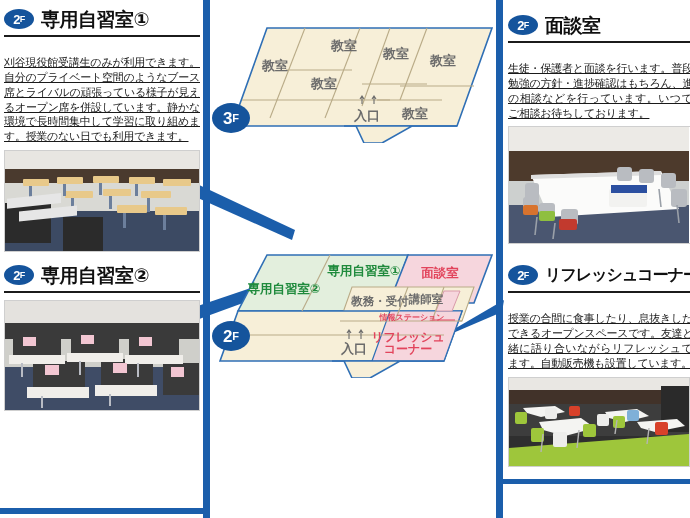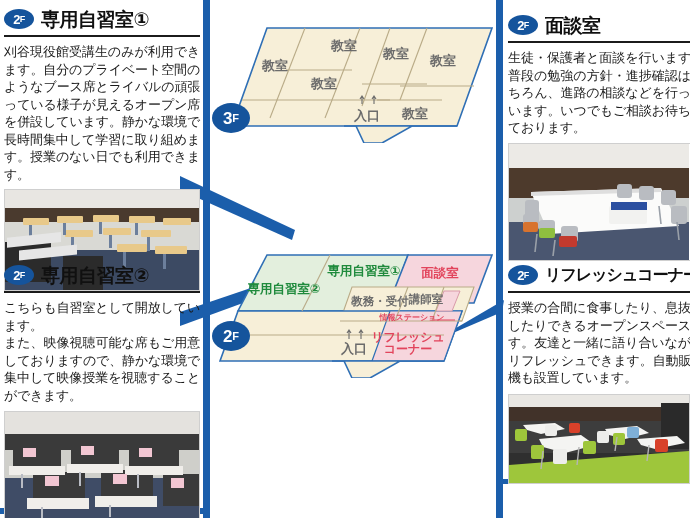--- a/index.html
+++ b/index.html
@@ -26,22 +26,22 @@
   .badge{ width:30px; height:20px; border-radius:50%; background:#15549c;
     color:#fff; display:flex; align-items:center; justify-content:center;
     letter-spacing:-0.5px; flex:0 0 auto; }
   .badge .n{ font-size:13px; font-weight:bold; line-height:1; }
   .badge .f{ font-size:9px; font-weight:bold; line-height:1; }
   .htitle{ font-size:19px; font-weight:bold; color:#101010; line-height:1;
     letter-spacing:-0.5px; white-space:nowrap; }
   .htitle.sm{ font-size:16px; letter-spacing:-1px; }
   .hline{ width:100%; height:2px; background:#1b1b1b; margin-top:3px; }
 
-  .body{ font-size:13px; line-height:1.35; color:#1a1a1a; margin-top:6px;
-    letter-spacing:-0.3px; text-align:justify; }
+  .body{ font-size:11px; line-height:1.35; color:#1a1a1a; margin-top:18px;
+    letter-spacing:-0.3px; text-align:justify;text-decoration:underline; }
 
   .photo{ width:100%; border:1px solid #cfcfcf; position:relative; overflow:hidden; }
 
   
   .plan{ position:absolute; }
   .fbadge{ position:absolute; width:38px; height:30px; border-radius:50%;
     background:#15549c; color:#fff; display:flex; align-items:center;
     justify-content:center; z-index:6; }
   .fbadge .n{ font-size:17px; font-weight:bold; line-height:1; }
   .fbadge .f{ font-size:11px; font-weight:bold; line-height:1; }
@@ -121,22 +121,20 @@
 
 <div class="panel p-left" style="top:262px;">
   <div class="head">
     <div class="badge">
       <span class="n">2</span>
           <span class="f">F</span>
     </div>
     <div class="htitle">専用自習室②</div>
   </div>
   <div class="hline"></div>
-  <div class="body" style="white-space:pre-line;">こちらも自習室として開放しています。
-また、映像視聴可能な席もご用意しておりますので、静かな環境で集中して映像授業を視聴することができます。</div>
   <div class="photo" style="height:111px; margin-top:7px;">
     <svg width="194" height="109" viewBox="0 0 194 109">
       <rect width="194" height="109" fill="#cfcfca"></rect>
       <rect width="194" height="26" fill="#e4e2de"></rect>
       <rect y="22" width="194" height="16" fill="#3a3a3a"></rect>
       <rect y="66" width="194" height="43" fill="#3f4c66"></rect>
       <g fill="#3a3a3a">
         <rect x="8" y="32" width="48" height="24"></rect>
             <rect x="66" y="30" width="48" height="24"></rect>
         <rect x="124" y="32" width="50" height="24"></rect>

